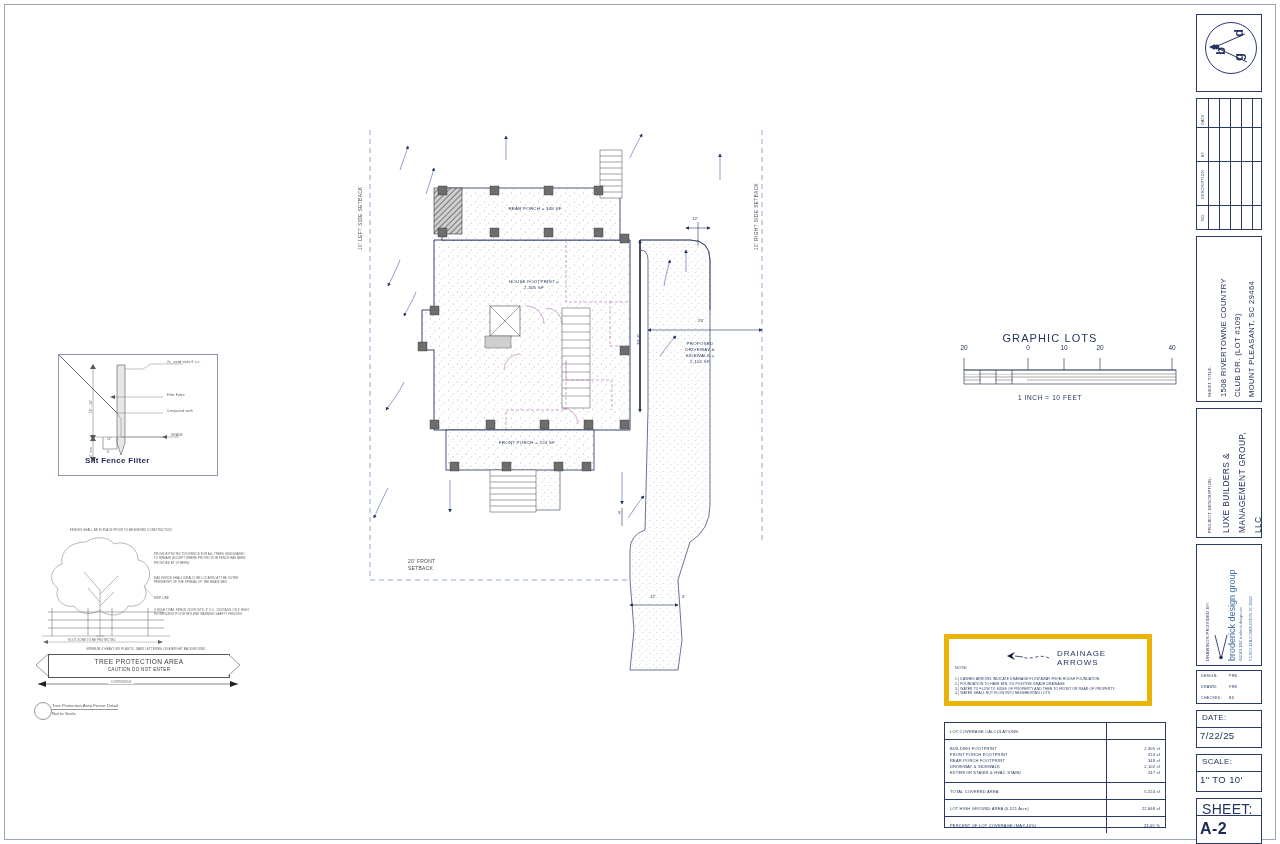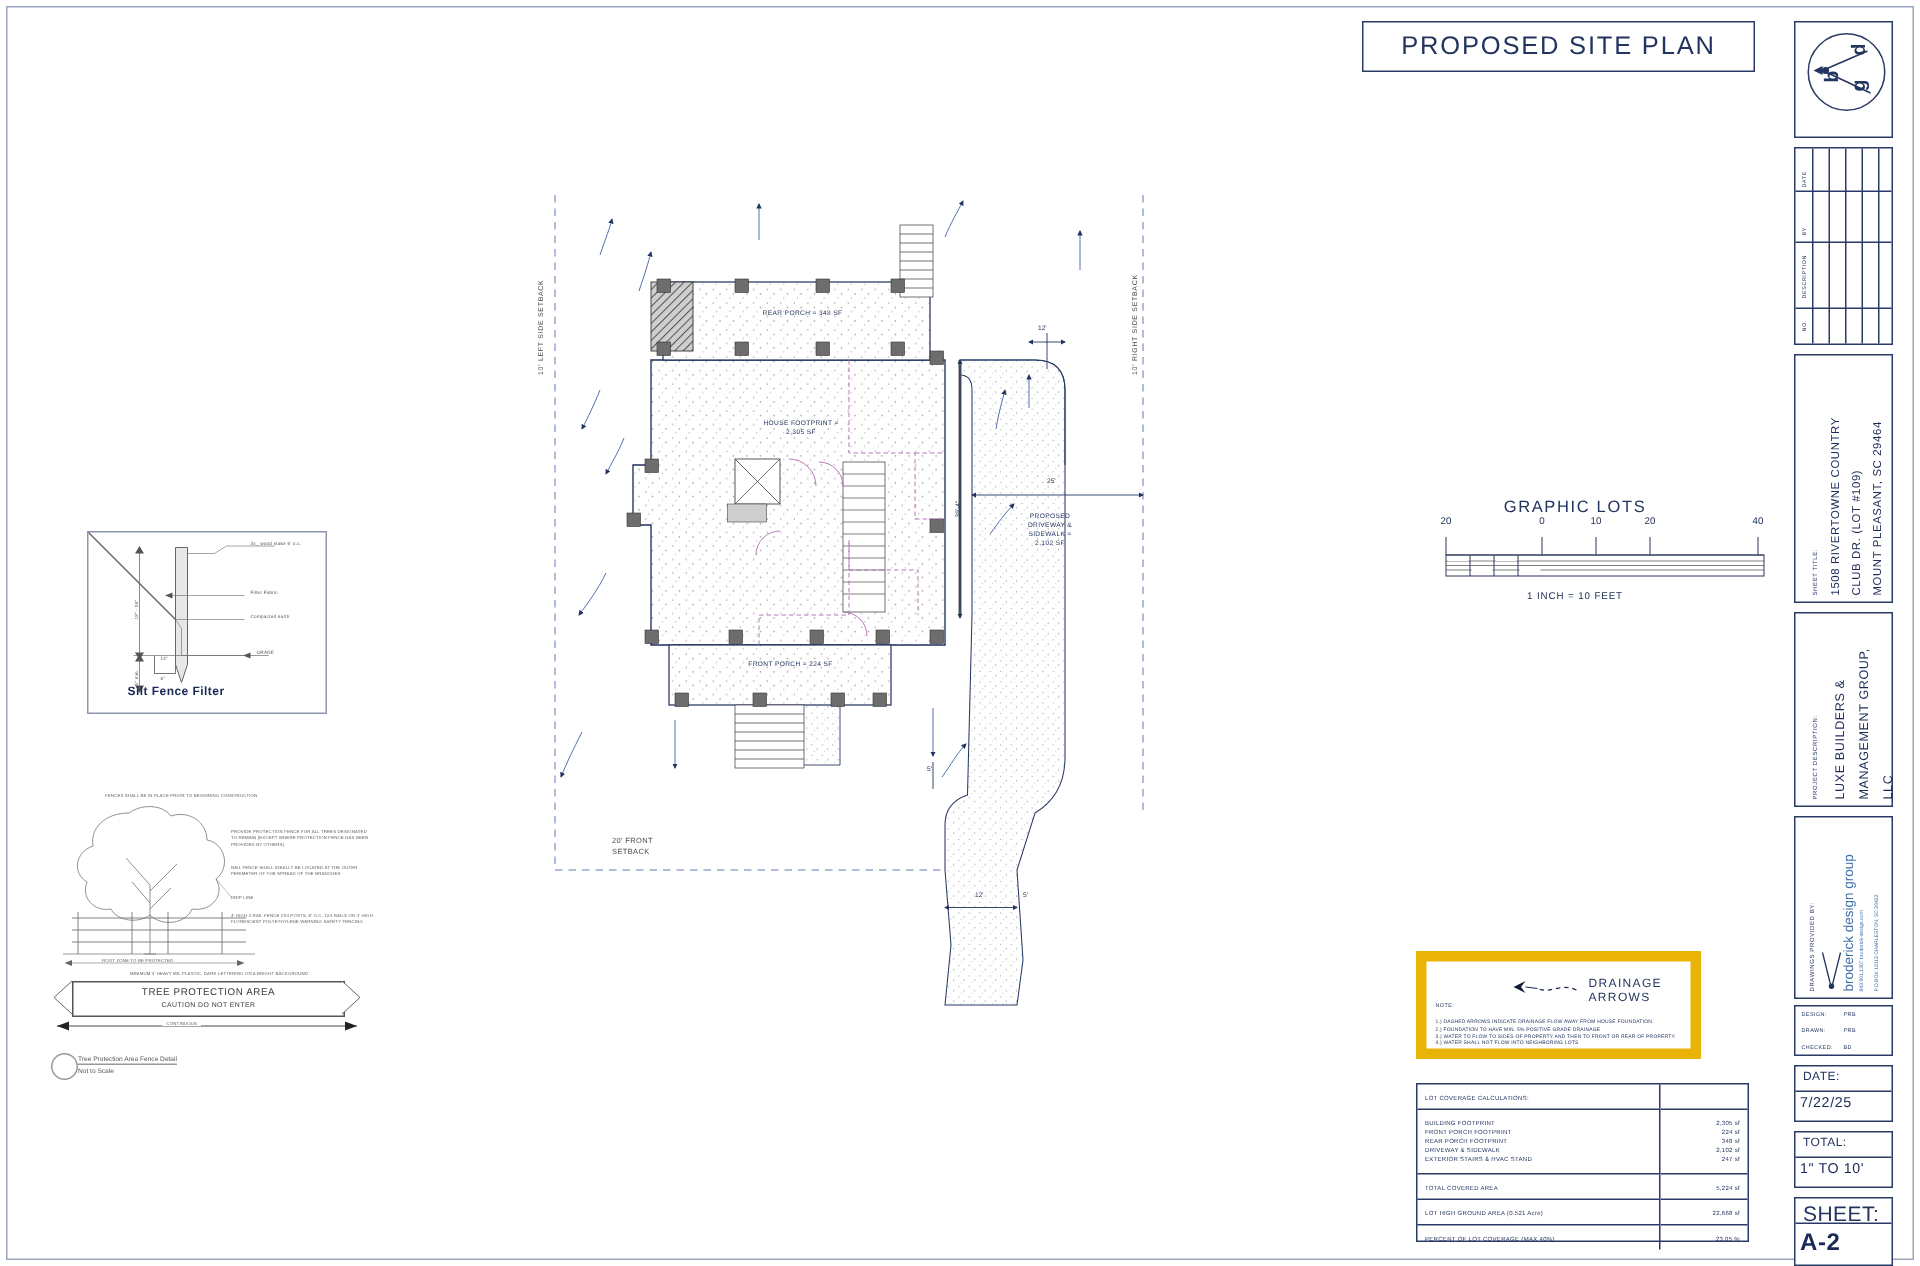--- a/index.html
+++ b/index.html
@@ -51,21 +51,21 @@
   
   .vblock{position:absolute;white-space:nowrap;}
 
   
   #graphic-scale{left:920px;top:332px;width:260px;height:84px;}
   #gs-title{position:absolute;left:0;top:0;width:260px;text-align:center;font-size:11px;letter-spacing:1.1px;color:#23345f;}
   #gs-foot{position:absolute;left:0;top:62px;width:260px;text-align:center;font-size:6.5px;letter-spacing:.6px;color:#20305a;}
   .gs-num{position:absolute;top:12px;font-size:6.5px;color:#20305a;transform:translateX(-50%);}
 
   
-  #drainage-box{left:944px;top:634px;width:190px;height:72px;border:7px solid #eab308;background:#fff;}
+  #drainage-box{left:944px;top:634px;width:208px;height:72px;border:5px solid #eab308;background:#fff;}
   #dr-title{position:absolute;left:108px;top:10px;font-size:8px;letter-spacing:.9px;color:#23345f;}
   #dr-arrow{position:absolute;left:44px;top:12px;width:58px;height:10px;}
   #dr-note-lbl{position:absolute;left:6px;top:27px;font-size:3.6px;color:#23345f;letter-spacing:.3px;}
   #dr-notes{position:absolute;left:6px;top:38px;width:210px;}
   #dr-notes div{font-size:3.3px;line-height:1.45;color:#23345f;letter-spacing:.15px;}
 
   
   #lot-table{left:944px;top:722px;width:222px;height:106px;border:1px solid #2a3a66;background:#fff;font-size:4px;}
   #lot-table table{border-collapse:collapse;width:100%;height:100%;}
   #lot-table td{border:0;padding:0 5px;color:#23345f;font-size:4px;letter-spacing:.2px;vertical-align:middle;}
@@ -99,23 +99,20 @@
 
   svg{overflow:visible;}
 </style>
 </head>
 <body>
 
 <div class="sheet">
 
   <div class="box" id="sheet-frame"></div>
 
-  <div class="box ctr" id="main-title-box">
-    <div class="t">PROPOSED SITE PLAN</div>
-  </div>
 
   <div class="box" id="siteplan">
     <svg width="500" height="560" viewBox="0 0 500 560">
       <defs>
         <pattern id="stipple" width="9" height="9" patternUnits="userSpaceOnUse">
           <rect width="9" height="9" fill="#ffffff"></rect>
           <circle cx="1.5" cy="2" r="0.42" fill="#6f6f6f"></circle>
           <circle cx="6" cy="5" r="0.42" fill="#6f6f6f"></circle>
           <circle cx="3.6" cy="7.6" r="0.36" fill="#8a8a8a"></circle>
         </pattern>
@@ -555,21 +552,21 @@
       <div class="credit-row" style="top:25px;left:32px;">BD</div>
     </div>
 
     <div class="tb" id="date-cell">
       <div class="cell-hdr" style="font-size:8px;top:2px;">DATE:</div>
       <div class="cell-div" style="top:16px;"></div>
       <div class="cell-val" style="top:19px;font-size:9.5px;font-weight:normal;">7/22/25</div>
     </div>
 
     <div class="tb" id="scale-cell">
-      <div class="cell-hdr" style="font-size:8px;top:2px;">TOTAL:</div>
+      <div class="cell-hdr" style="font-size:8px;top:2px;">SCALE:</div>
       <div class="cell-div" style="top:16px;"></div>
       <div class="cell-val" style="top:19px;font-size:9.5px;font-weight:normal;">1" TO 10'</div>
     </div>
 
     <div class="tb" id="sheet-cell">
       <div class="cell-hdr" style="font-size:14px;top:2px;">SHEET:</div>
       <div class="cell-div" style="top:16px;"></div>
       <div class="cell-val" style="top:21px;font-size:16px;">A-2</div>
     </div>
 

